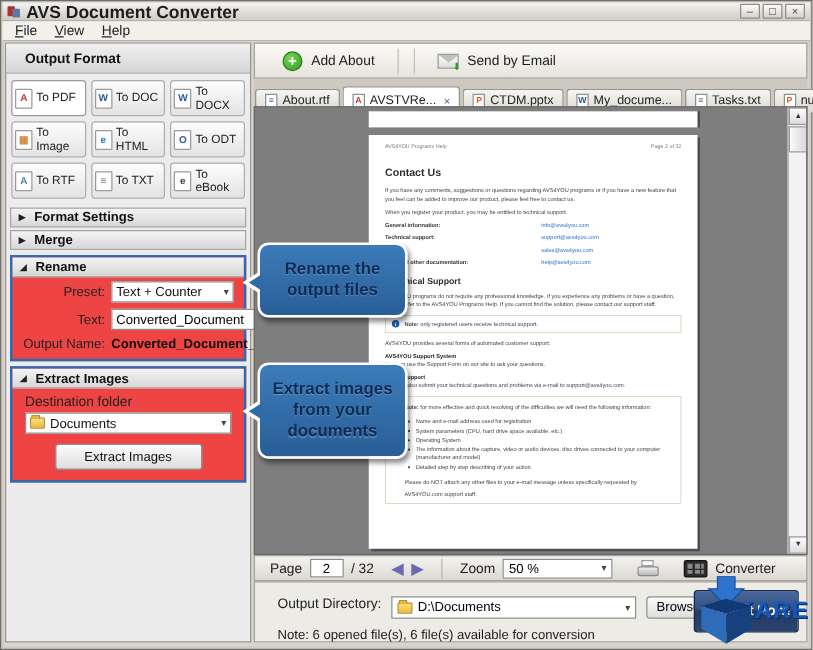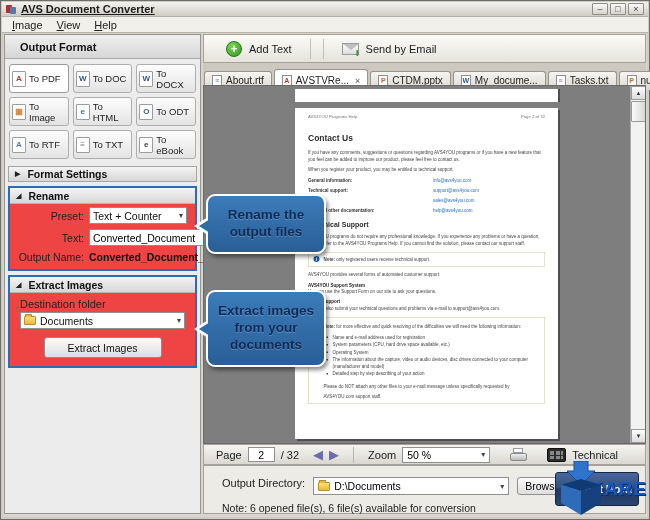--- a/index.html
+++ b/index.html
@@ -5,21 +5,21 @@
   * { margin:0; padding:0; box-sizing:border-box; }
   html,body { width:650px; height:520px; overflow:hidden; font-family:"Liberation Sans", sans-serif; }
   .window { position:absolute; inset:0; background:#d9d5ce; border:1px solid #6f6d68; box-shadow: inset 0 0 0 2px #cfccc5; }
 
   
   .titlebar { position:absolute; left:1px; right:1px; top:1px; height:15px;
     background:linear-gradient(#f4f3f0,#cfccc4); display:flex; align-items:center; padding:0 4px; border-bottom:1px solid #b3b0a8;}
   .app-icon { width:11px; height:11px; margin-right:4px; position:relative; }
   .app-icon::before { content:""; position:absolute; left:0; top:1px; width:6px; height:8px; background:#b03030; border-radius:1px;}
   .app-icon::after { content:""; position:absolute; left:4px; top:3px; width:6px; height:7px; background:#5b78a8; border-radius:1px;}
-  .title-text { font-size:11px; font-weight:bold; color:#1d1d1d;text-decoration:underline; }
+  .title-text { font-size:14px; font-weight:bold; color:#1d1d1d; }
   .win-controls { margin-left:auto; display:flex; gap:2px; }
   .win-btn { width:16px; height:12px; background:linear-gradient(#fbfbfa,#d6d3cc); border:1px solid #8f8d86; border-radius:1px;
     font-size:9px; line-height:10px; text-align:center; color:#444; }
 
   
   .menubar { position:absolute; left:1px; right:1px; top:16px; height:16px; background:#f2f0eb; border-bottom:1px solid #b6b3ab;
     display:flex; align-items:center; padding:0 3px; }
   .menu-item { font-size:11px; color:#222; padding:0 7px; }
   .menu-item::first-letter { text-decoration:underline; }
 
@@ -149,21 +149,21 @@
     <span class="app-icon"></span>
     <span class="title-text">AVS Document Converter</span>
     <span class="win-controls">
       <span class="win-btn">–</span>
       <span class="win-btn">□</span>
       <span class="win-btn">×</span>
     </span>
   </div>
 
   <div class="menubar">
-    <span class="menu-item">Image</span>
+    <span class="menu-item">File</span>
     <span class="menu-item">View</span>
     <span class="menu-item">Help</span>
   </div>
 
   <div class="sidebar">
     <div class="sb-header">
       <span>Output Format</span>
     </div>
 
     <div class="fmt-grid">
@@ -201,20 +201,24 @@
       </div>
       <div class="fmt-btn">
         <span class="fmt-icon" style="color:#444">e</span>
         <span>To eBook</span>
       </div>
     </div>
 
     <div class="sec-bar">
       <span class="tri">▶</span>
       <span>Format Settings</span>
+    </div>
+    <div class="sec-bar">
+      <span class="tri">▶</span>
+      <span>Merge</span>
     </div>
 
     <div class="blue-sec">
       <div class="sec-bar">
         <span class="tri">◢</span>
         <span>Rename</span>
       </div>
       <div class="form-row">
         <span class="form-label">Preset:</span>
         <span class="combo">
@@ -245,21 +249,21 @@
           <span class="arrow">▾</span>
         </span>
         <button class="extract-btn">Extract Images</button>
       </div>
     </div>
   </div>
 
   <div class="toolbar">
     <div class="tb-btn">
       <span class="add-ic">+</span>
-      <span>Add Text</span>
+      <span>Add About</span>
     </div>
     <span class="tb-sep"></span>
     <span class="tb-sep"></span>
     <div class="tb-btn">
       <span class="mail-ic"></span>
       <span>Send by Email</span>
     </div>
   </div>
 
   <div class="tabbar">
@@ -367,21 +371,21 @@
     <span class="pn-label">Zoom</span>
     <span class="zoom-combo">
       <span>50 %</span>
       <span class="arrow">▾</span>
     </span>
     <span class="print-ic">
       <span class="pr-paper"></span>
       <span class="pr-body"></span>
     </span>
     <span class="thumb-ic"></span>
-    <span class="pn-label">Technical</span>
+    <span class="pn-label">Converter</span>
   </div>
 
   <div class="bottombar">
     <div class="od-row">
       <span class="od-label">Output Directory:</span>
       <span class="od-combo">
         <span class="folder-ic"></span>
         <span>D:\Documents</span>
         <span class="arrow">▾</span>
       </span>

